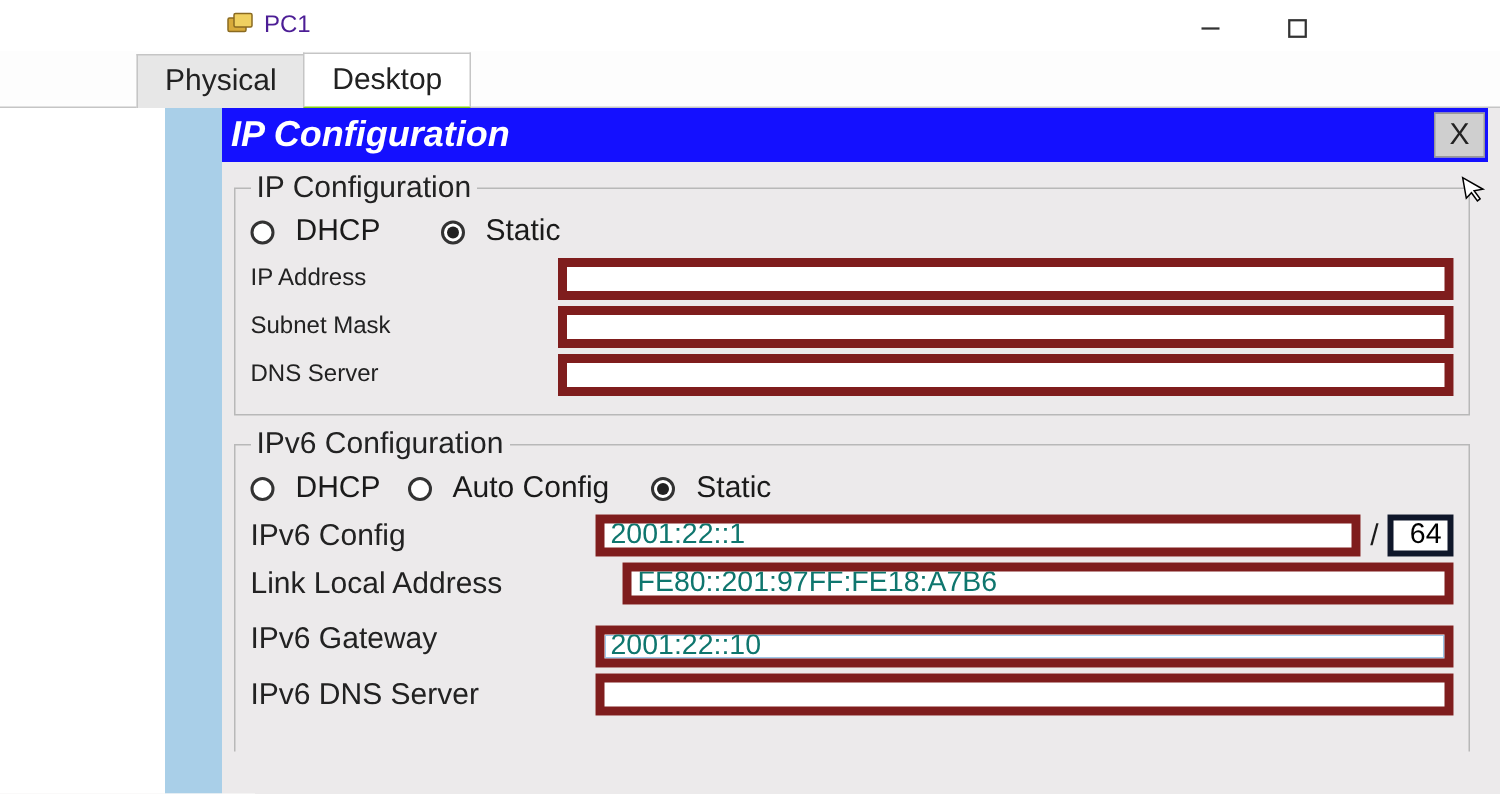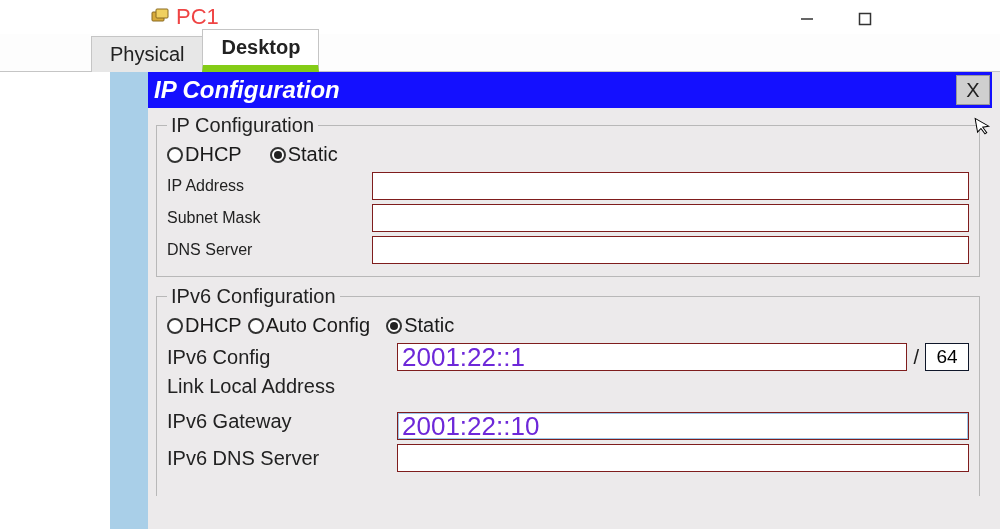--- a/index.html
+++ b/index.html
@@ -26,22 +26,22 @@
     padding: 0 8px 0 150px;
     background: #fff;
     position: relative;
   }
   .titlebar .app-icon {
     width: 20px; height: 20px;
     margin-right: 6px;
     display: inline-block;
   }
   .titlebar .title {
-    font-size: 22px;
-    color: #ef4444;
+    font-size: 16px;
+    color: #4c1d95;
   }
   .winbtns {
     position: absolute;
     right: 120px;
     top: 8px;
     display: flex;
     gap: 28px;
     align-items: center;
   }
   .winbtn {
@@ -65,22 +65,22 @@
     border-bottom: none;
     background: #e7e7e7;
     font-size: 20px;
     color: #222;
     position: relative;
     top: 1px;
     margin-right: -1px;
   }
   .tab.active {
     background: #fff;
-    border-bottom: 7px solid #84cc16;
-    font-weight: bold;
+    border-bottom: 1px solid #84cc16;
+    font-weight: normal;
     z-index: 2;
   }
   .workspace {
     display: flex;
     height: calc(100% - 72px);
   }
   .left-gutter {
     width: 110px;
     background: #fff;
   }
@@ -134,21 +134,21 @@
     background: #eceaeb;
   }
   fieldset.group legend {
     font-size: 20px;
     padding: 0 4px;
     color: #222;
   }
   .radio-row {
     display: flex;
     align-items: center;
-    gap: 0;
+    gap: 12px;
     margin: 2px 0 6px 0;
   }
   .radio {
     width: 16px; height: 16px;
     border: 2px solid #333;
     border-radius: 50%;
     display: inline-flex; align-items: center; justify-content: center;
     margin-right: 2px;
     background: #fff;
   }
@@ -173,39 +173,39 @@
     color: #222;
   }
   .form-row .lbl6 {
     width: 230px;
     font-size: 20px;
     color: #222;
   }
   .form-row input[type="text"].fld {
     flex: 1;
     height: 28px;
-    font-size: 26px;
+    font-size: 19px;
     font-family: Arial, Helvetica, sans-serif;
     padding: 1px 4px;
-    border: 1px solid #7f1d1d;
-    background: #fff;
-    color: #6d28d9;
+    border: 6px solid #7f1d1d;
+    background: #fff;
+    color: #0f766e;
   }
   .form-row .slash {
     padding: 0 6px;
     font-size: 20px;
   }
   .form-row input.prefix {
     width: 44px;
     height: 28px;
     font-size: 19px;
     padding: 1px 4px;
-    border: 1px solid #0f172a;
-    background: #fff;
-    text-align: center;
+    border: 4px solid #0f172a;
+    background: #fff;
+    text-align: right;
   }
   .form-row input.focused {
     border: 1px solid #5aa0d8;
     box-shadow: 0 0 0 1px rgba(90,160,216,.6) inset;
     margin-top: 10px;
   }
   .form-row input.linklocal {
     flex: 0 0 auto;
     width: 430px;
     margin-left: 18px;
@@ -292,20 +292,21 @@
           <span class="radio-label">Static</span>
         </div>
         <div class="form-row">
           <span class="lbl6">IPv6 Config</span>
           <input type="text" class="fld" value="2001:22::1" style="">
           <span class="slash">/</span>
           <input type="text" class="prefix" value="64" style="">
         </div>
         <div class="form-row">
           <span class="lbl6">Link Local Address</span>
+          <input type="text" class="fld linklocal" value="FE80::201:97FF:FE18:A7B6" style="">
         </div>
         <div class="form-row">
           <span class="lbl6">IPv6 Gateway</span>
           <input type="text" class="fld focused" value="2001:22::10" style="">
         </div>
         <div class="form-row">
           <span class="lbl6">IPv6 DNS Server</span>
           <input type="text" class="fld" value="" style="">
         </div>
       </fieldset>

